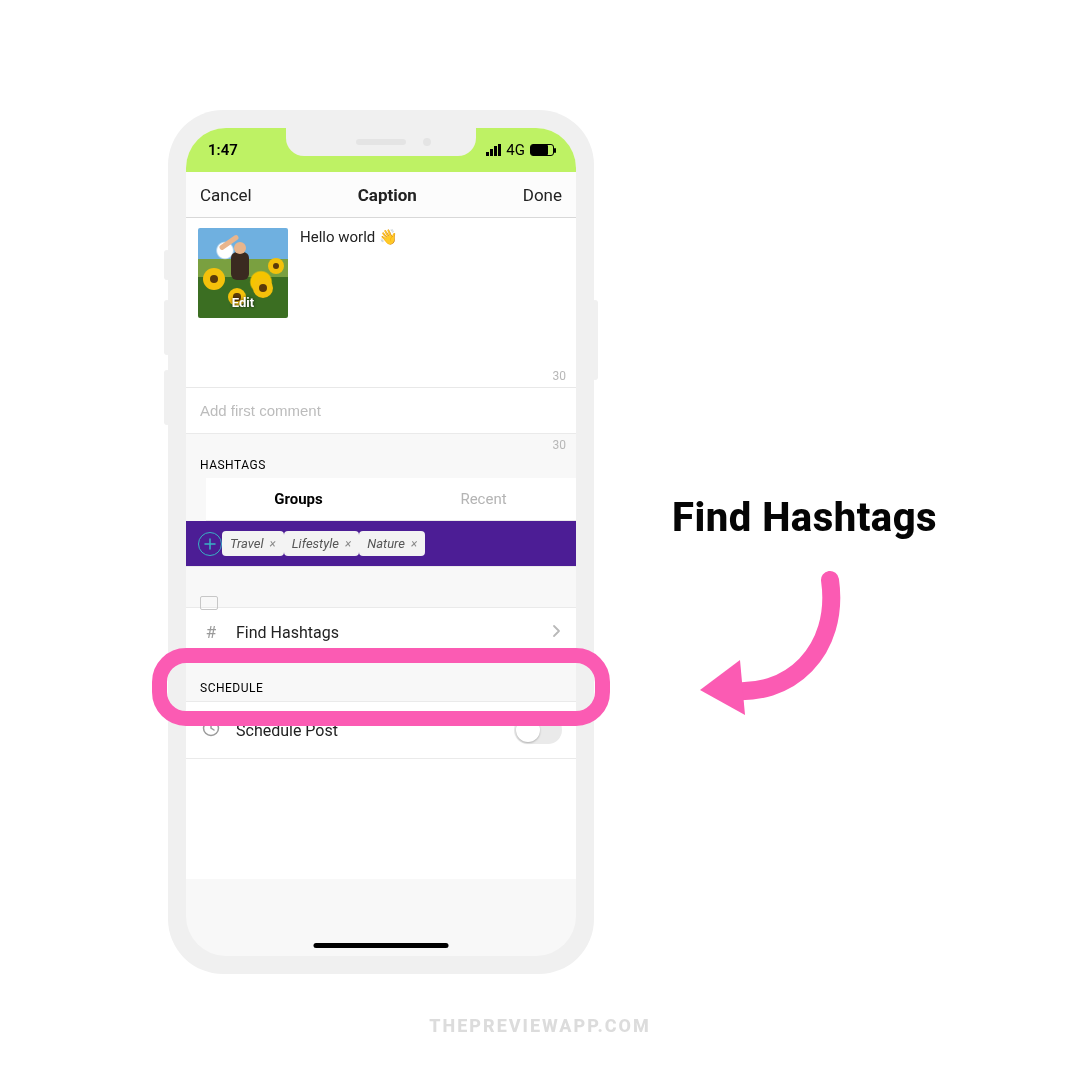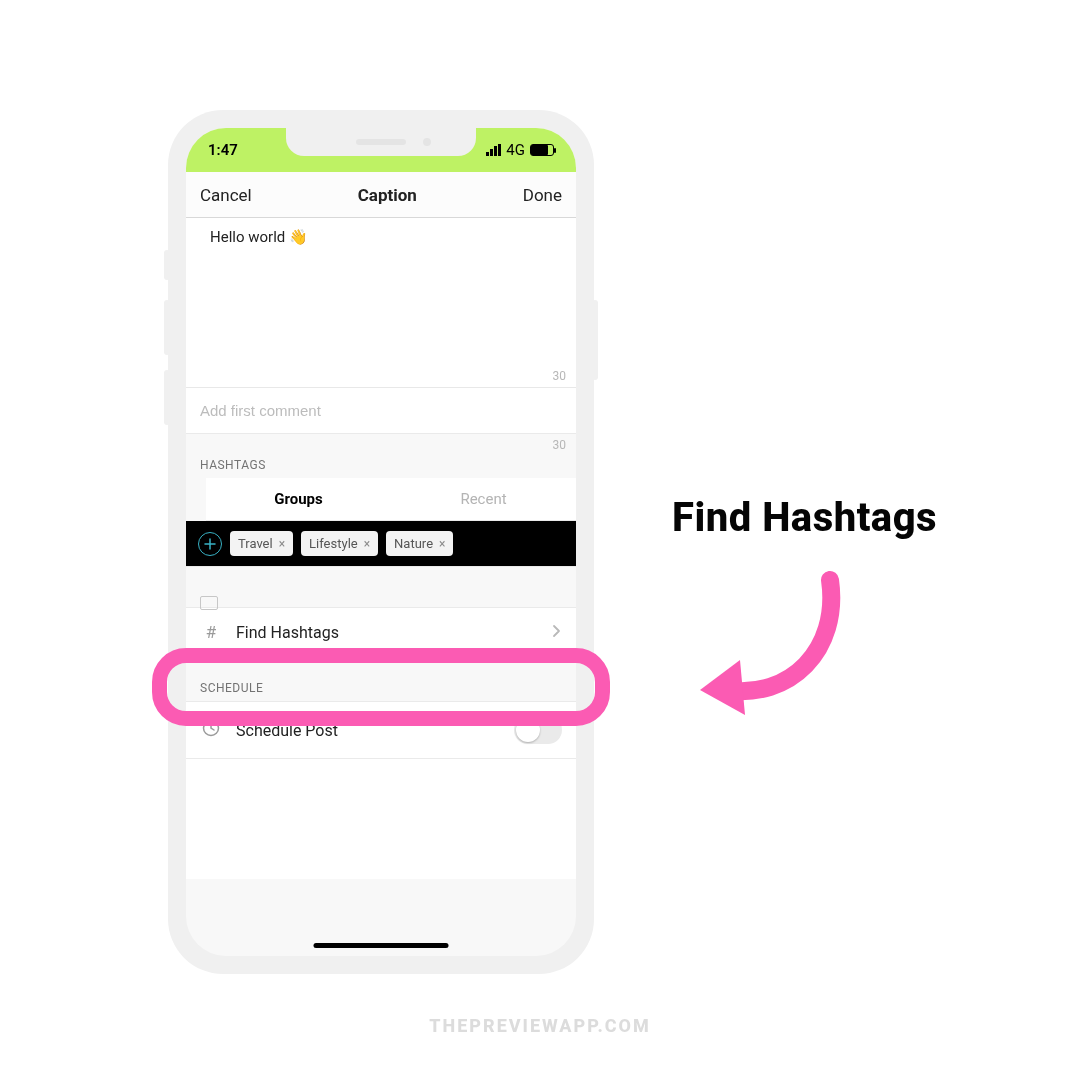--- a/index.html
+++ b/index.html
@@ -153,44 +153,45 @@
     display:flex;
     align-items:center;
   }
   .row input {
     border:none; outline:none; width:100%; font-size:15px; color:#222; background:transparent;
   }
   .row input::placeholder { color:#bcbcbc; }
 
   .section-head {
     padding: 24px 14px 6px 14px;
-    color:#737373;
+    color:#000000;
     font-size:12px;
     letter-spacing:.5px;
     background:#f8f8f8;
   }
 
   .tabs {
     background:#ffffff;
     display:flex;
     border-bottom:.5px solid #eaeaea;
     margin-left:20px;
   }
   .tab {
     flex:1; text-align:center; padding:12px 0; font-size:15px; color:#b4b4b4;
   }
   .tab.active { color:#000; font-weight:700; }
 
   .chips-row {
-    background:#000000;
+    background:#4c1d95;
     display:flex;
     align-items:center;
-    gap:8px;
+    gap:0;
     padding:10px 12px;
     border-bottom:.5px solid #eaeaea;
+    font-style:italic;
   }
   .plus-circle {
     width:24px;height:24px;border:1.5px solid #38b2c5;border-radius:50%;
     display:flex;align-items:center;justify-content:center;color:#38b2c5;font-size:18px;line-height:1;
     flex-shrink:0;
   }
   .chip {
     background:#f3f3f3; border-radius:4px; padding:5px 8px; font-size:13px; color:#565656;
     display:flex; align-items:center; gap:6px;
   }
@@ -297,20 +298,33 @@
       </div>
     </div>
 
     <div class="nav-bar">
       <span>Cancel</span>
       <span class="nav-title">Caption</span>
       <span>Done</span>
     </div>
 
     <div class="caption-area">
+      <div class="thumb">
+        <div class="thumb-bg"></div>
+        <div class="sunflower sf1"></div>
+        <div class="sunflower sf2"></div>
+        <div class="sunflower sf3"></div>
+        <div class="sunflower sf4"></div>
+        <div class="person">
+          <div class="arm"></div>
+          <div class="body"></div>
+          <div class="head"></div>
+        </div>
+        <div class="thumb-label">Edit</div>
+      </div>
       <div class="caption-text">Hello world 👋</div>
       <div class="counter">30</div>
     </div>
 
     <div class="row" style="padding-top:14px;padding-bottom:14px;">
       <input placeholder="Add first comment" style="">
     </div>
     <div style="position:relative;height:0;">
       <div style="position:absolute;right:10px;top:4px;color:#b7b7b7;font-size:12px;">30</div>
     </div>

